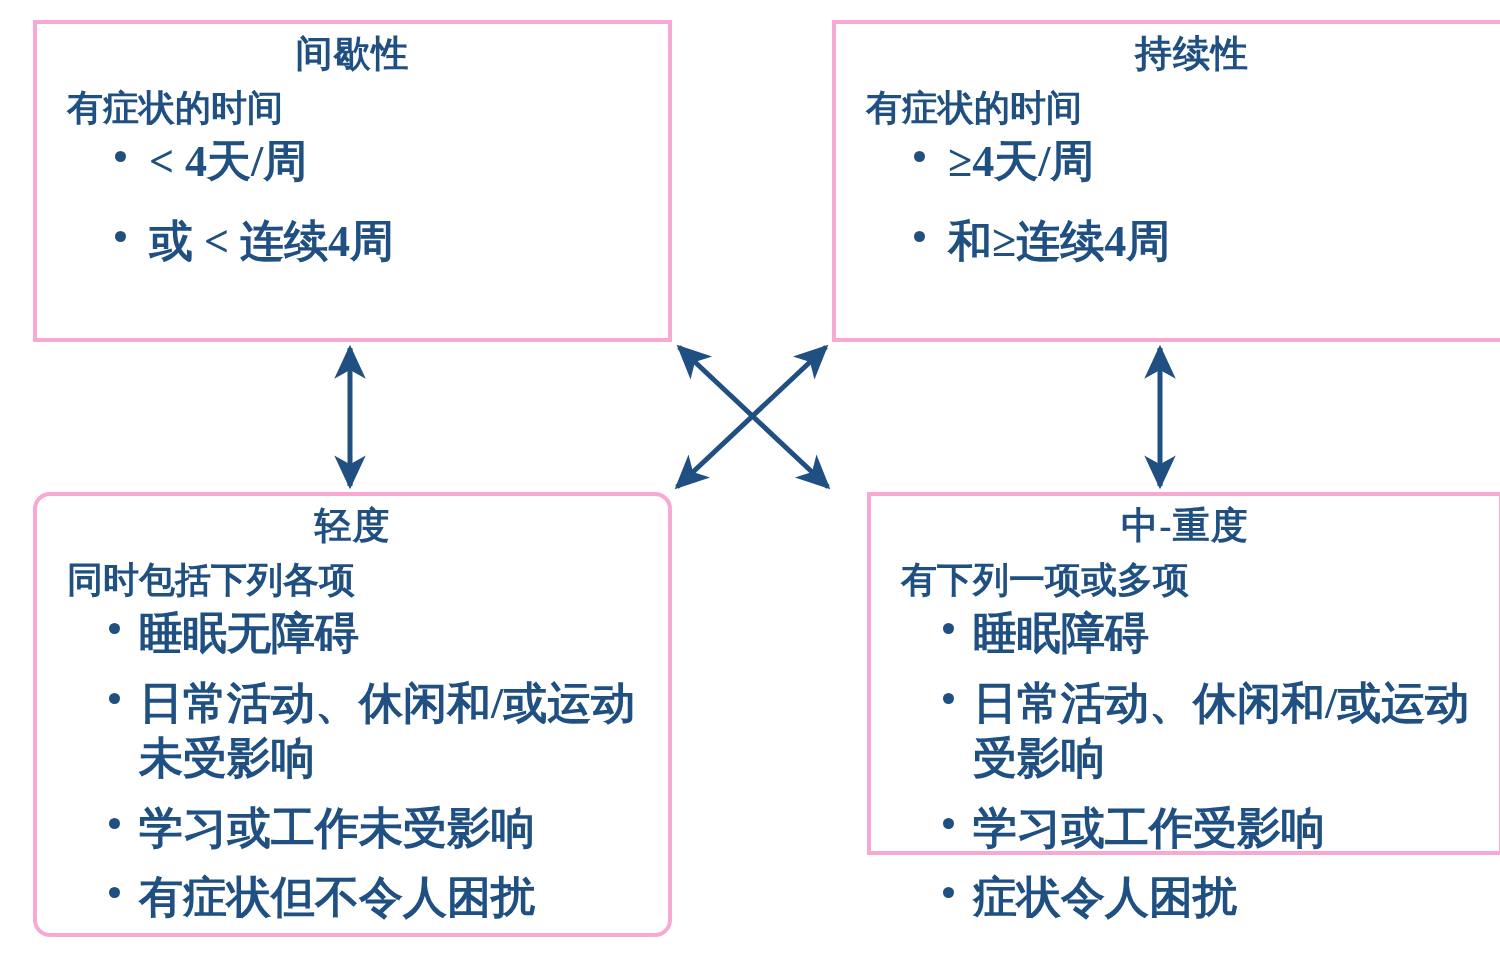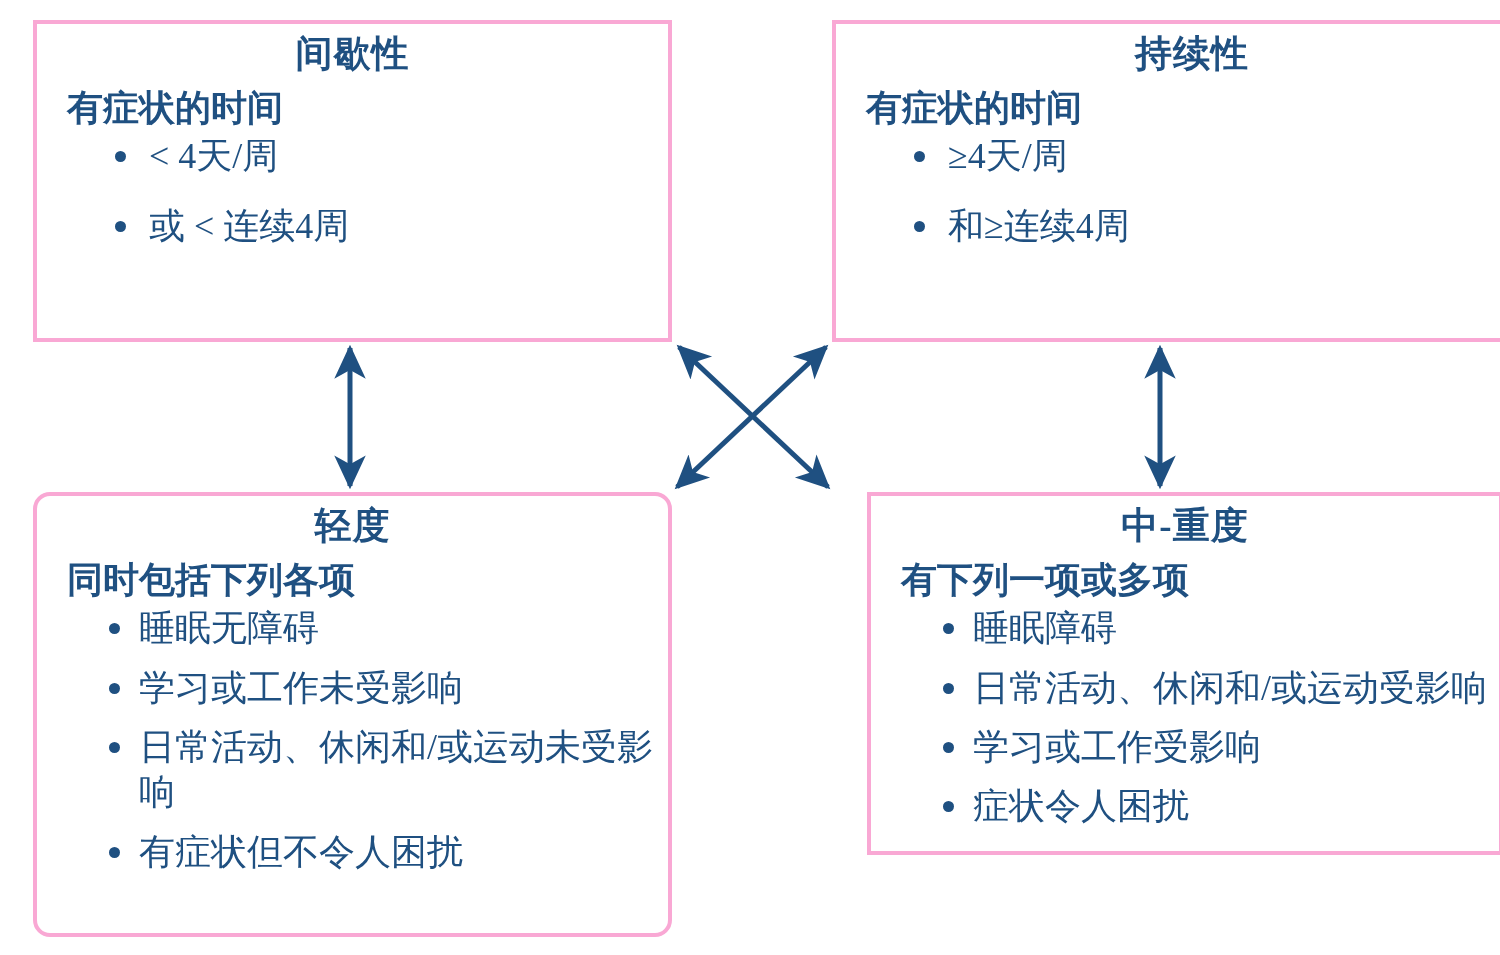--- a/index.html
+++ b/index.html
@@ -37,22 +37,22 @@
     font-size:36px;
     line-height:1.1;
     margin:14px 0 0 30px;
   }
   .bullets{
     list-style:none;
     margin:6px 0 0 0;
     padding:0 0 0 70px;
   }
   .bullets li{
-    font-weight:normal;
-    font-size:36px;
+    font-weight:bold;
+    font-size:44px;
     line-height:1.26;
     position:relative;
     padding-left:30px;
     margin-bottom:12px;
   }
   .bullets li::before{
     content:"";
     position:absolute;
     left:0;top:17px;
     width:11px;height:11px;
@@ -105,22 +105,22 @@
       <li>≥4天/周</li>
       <li>和≥连续4周</li>
     </ul>
   </div>
 
   <div class="box bottom" id="box-mild">
     <div class="box-title">轻度</div>
     <div class="box-lead">同时包括下列各项</div>
     <ul class="bullets">
       <li>睡眠无障碍</li>
+      <li>日常活动、休闲和/或运动未受影响</li>
       <li>学习或工作未受影响</li>
-      <li>日常活动、休闲和/或运动未受影响</li>
       <li>有症状但不令人困扰</li>
     </ul>
   </div>
 
   <div class="box bottom" id="box-moderate-severe">
     <div class="box-title">中-重度</div>
     <div class="box-lead">有下列一项或多项</div>
     <ul class="bullets">
       <li>睡眠障碍</li>
       <li>日常活动、休闲和/或运动受影响</li>

